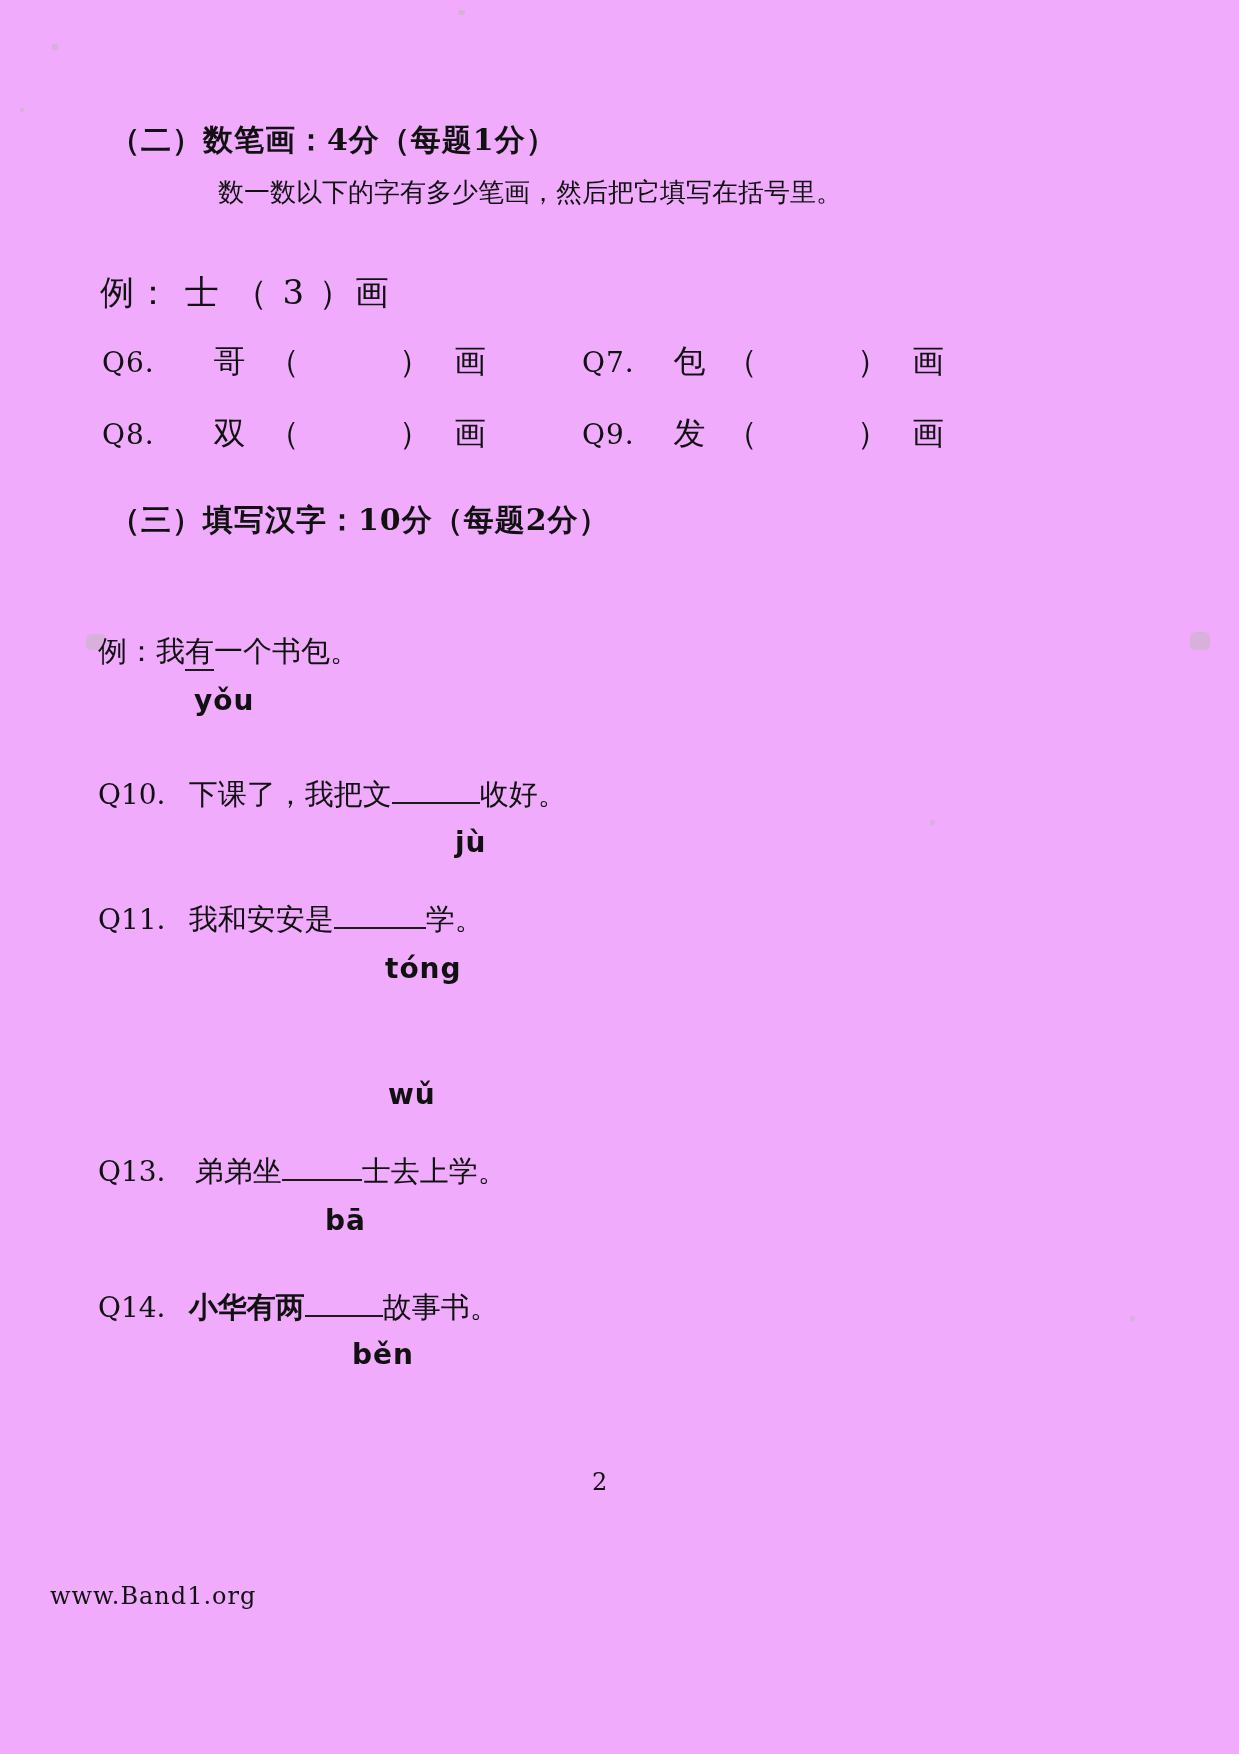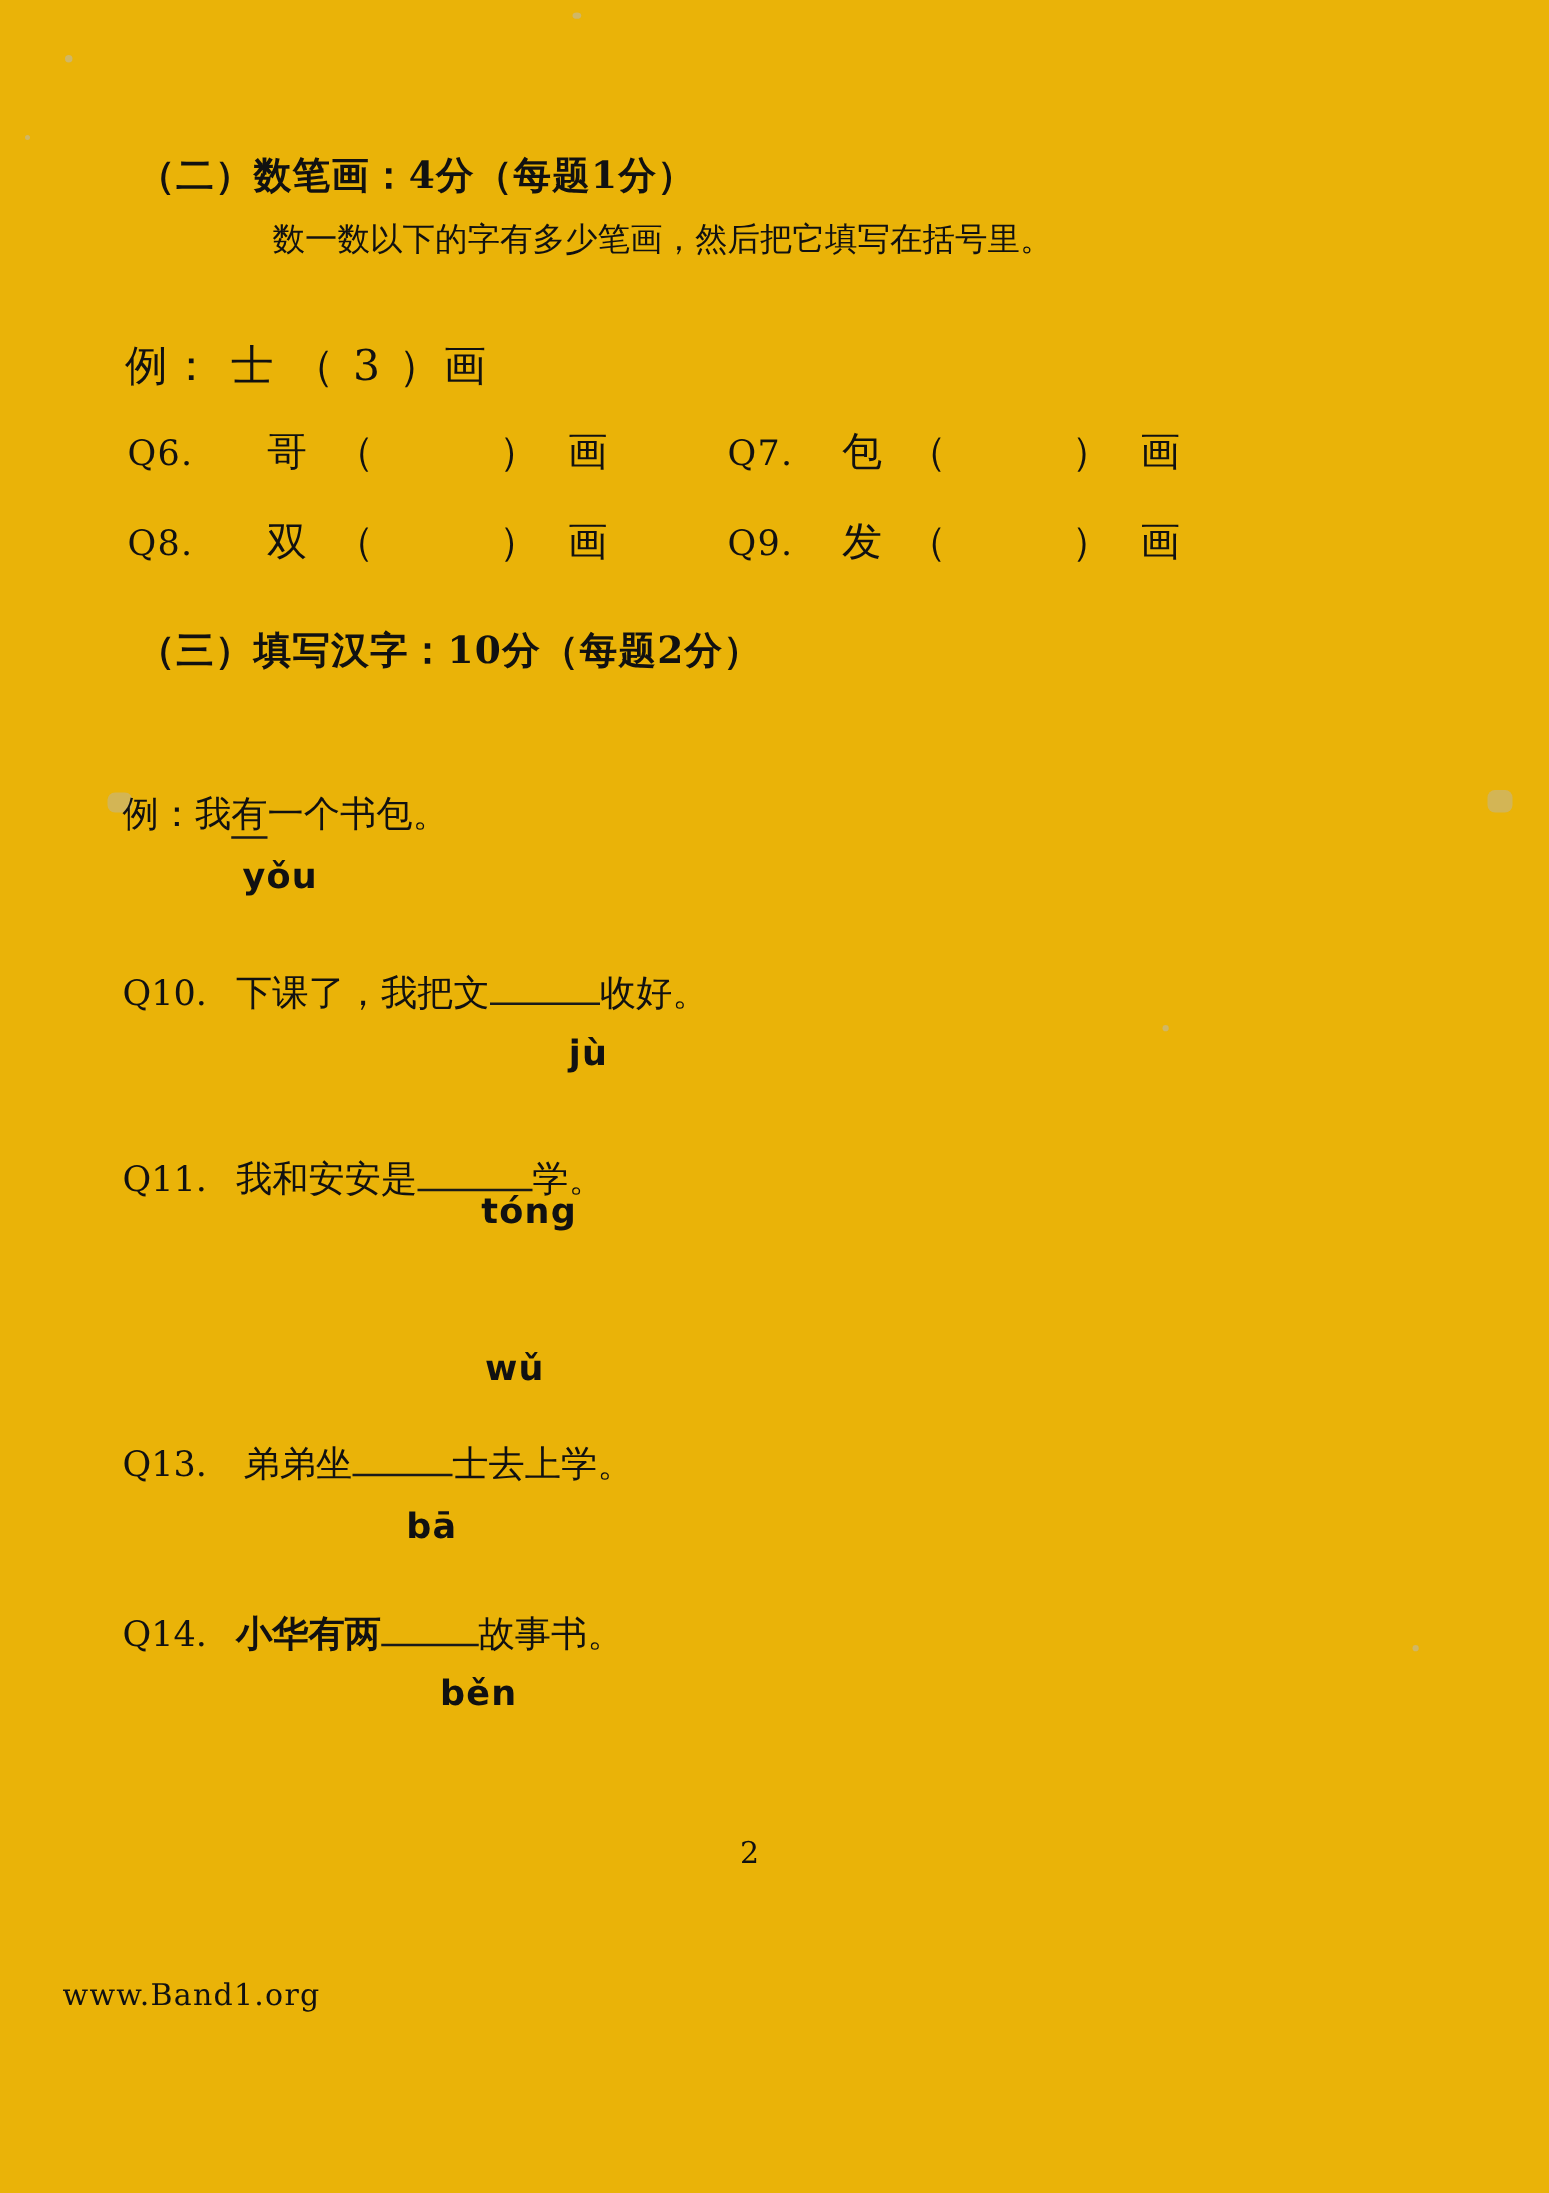--- a/index.html
+++ b/index.html
@@ -11,21 +11,21 @@
     width: 1239px;
     height: 1754px;
     position: relative;
     font-family: "DejaVu Serif", serif;
     color: #111111;
     overflow: hidden;
   }
   .page {
     position: absolute;
     inset: 0;
-    background: #eab308;
+    background: #f0abfc;
   }
   
   .speck {
     position: absolute;
     background: #b9b9b4;
     border-radius: 50%;
     opacity: .55;
   }
   .content {
     position: absolute;
@@ -176,21 +176,21 @@
       <span>例：我</span><span class="uline">有</span><span>一个书包。</span>
     </div>
     <div class="pinyin" style="left:194px; top:684px;">yǒu</div>
 
     <div class="fill-row" style="left:98px; top:775px;">
       <span class="q-label">Q10.</span>
       <span style="margin-left:14px;">下课了，我把文</span><span class="blank w1"></span><span>收好。</span>
     </div>
     <div class="pinyin" style="left:455px; top:826px;">jù</div>
 
-    <div class="fill-row" style="left:98px; top:924px;">
+    <div class="fill-row" style="left:98px; top:900px;">
       <span class="q-label">Q11.</span>
       <span style="margin-left:14px;">我和安安是</span><span class="blank w2"></span><span>学。</span>
     </div>
     <div class="pinyin" style="left:385px; top:952px;">tóng</div>
 
     <div class="pinyin" style="left:388px; top:1078px;">wǔ</div>
 
     <div class="fill-row" style="left:98px; top:1152px;">
       <span class="q-label">Q13.</span>
       <span style="margin-left:20px;">弟弟坐</span><span class="blank w4"></span><span>士去上学。</span>

